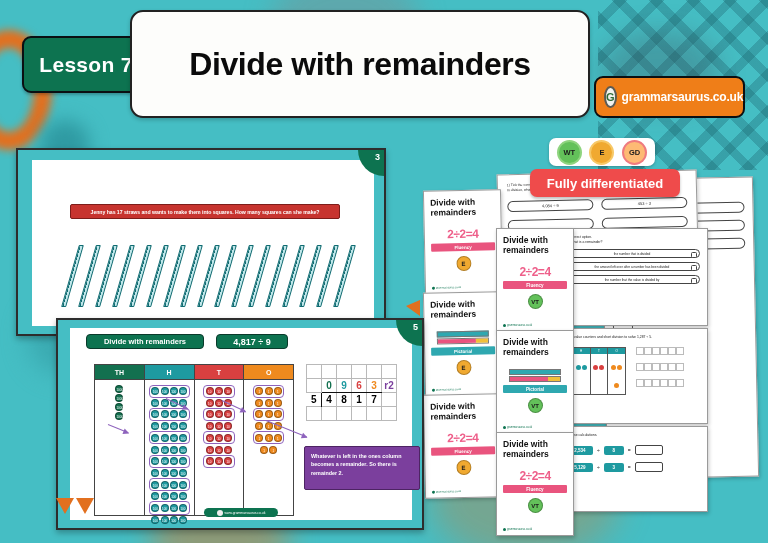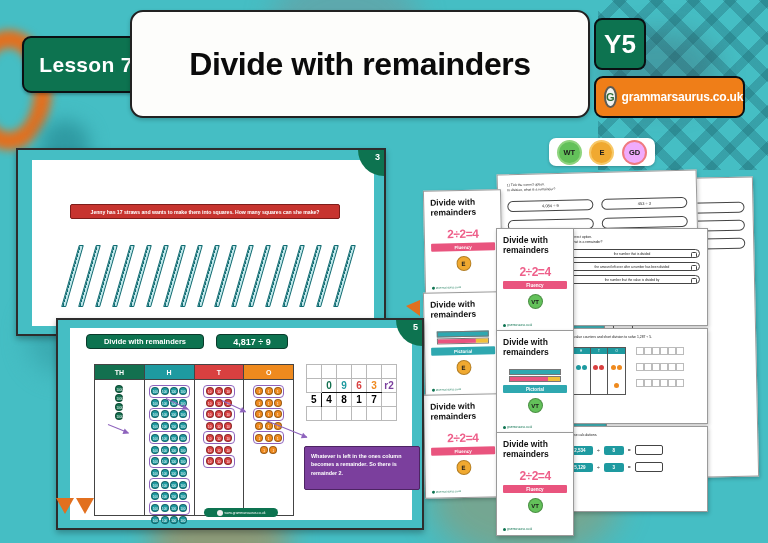--- a/index.html
+++ b/index.html
@@ -197,21 +197,21 @@
     background:#fff; border-radius:7px; box-shadow:0 1px 3px rgba(0,0,0,.25);
     display:flex; align-items:center; justify-content:space-around; padding:0 4px;
   }
   .star-badge {
     width:21px; height:21px; border-radius:50%;
     display:flex; align-items:center; justify-content:center;
     font-size:7.5px; font-weight:bold; color:#1b1b1b; position:relative;
   }
   .sb-wt { background:#63c15a; box-shadow:0 0 0 2px #8fd47f; }
   .sb-e  { background:#f0a930; box-shadow:0 0 0 2px #f7c867; }
-  .sb-gd { background:#f0abfc; box-shadow:0 0 0 2px #ef7a7f; }
+  .sb-gd { background:#fdba74; box-shadow:0 0 0 2px #ef7a7f; }
   .diff-banner {
     position:absolute; left:530px; top:169px; width:150px; height:28px;
     background:#ef4b4b; border-radius:7px; box-shadow:0 2px 3px rgba(0,0,0,.25);
     display:flex; align-items:center; justify-content:center;
     color:#fff; font-size:13px; font-weight:bold;
   }
 </style>
 </head>
 <body>
 
@@ -228,23 +228,20 @@
   <div class="blob b7"></div>
 
   <div class="lesson-chip">
     <span>Lesson 7</span>
   </div>
 
   <div class="title-card">
     <div class="t">Divide with remainders</div>
   </div>
 
-  <div class="y-chip">
-    <span>Y5</span>
-  </div>
 
 
   <div class="brand-chip">
     <span class="brand-logo">
       <span>G</span>
     </span>
     <span class="bt">grammarsaurus.co.uk</span>
   </div>
 
   <div class="sheet" style="left:604px; top:178px; width:152px; height:300px; transform:rotate(-1.2deg);">
@@ -487,20 +484,23 @@
         <span>grammarsaurus.co.uk</span>
       </div>
     </div>
   </div>
 
   <div class="diff-badges">
     <span class="star-badge sb-wt">WT</span>
     <span class="star-badge sb-e">E</span>
     <span class="star-badge sb-gd">GD</span>
   </div>
+  <div class="diff-banner">
+    <span>Fully differentiated</span>
+  </div>
 
   <div class="slide" id="slide3">
     <div class="slide-frame"></div>
     <div class="slide-inner" style="left:14px; top:10px; right:10px; bottom:8px;">
       <div class="q-banner">
         <span>Jenny has 17 straws and wants to make them into squares. How many squares can she make?</span>
       </div>
       <div class="straws" id="straws">
           <div class="straw" style="left: 0px;"></div>
           <div class="straw" style="left: 17px;"></div>

